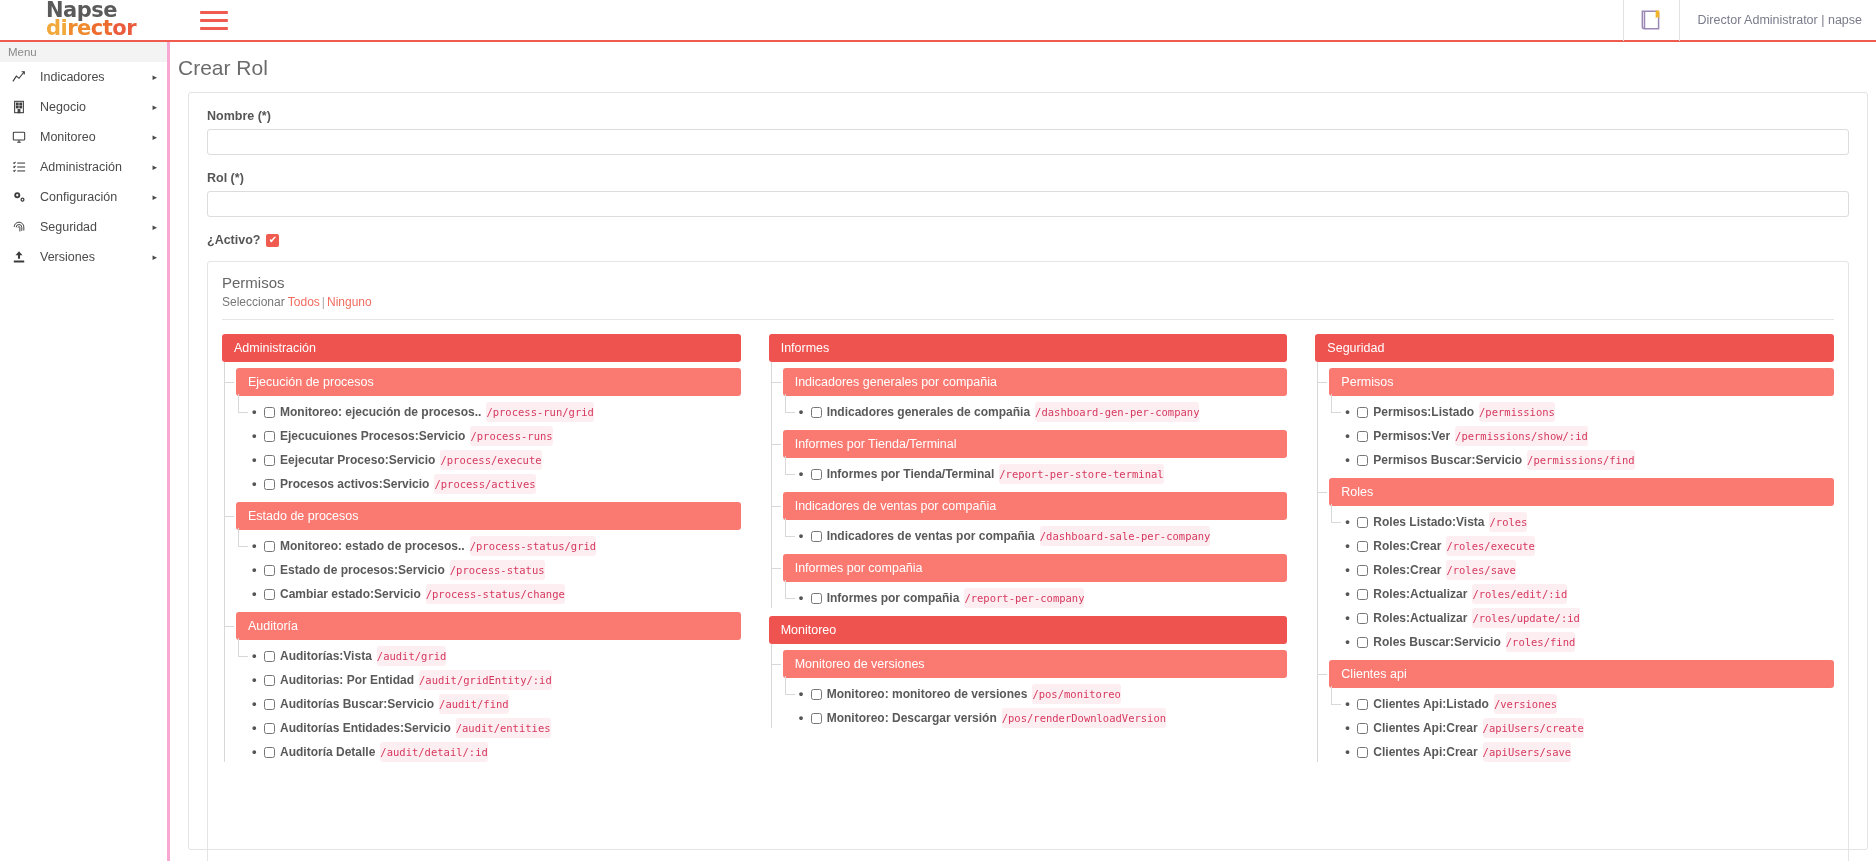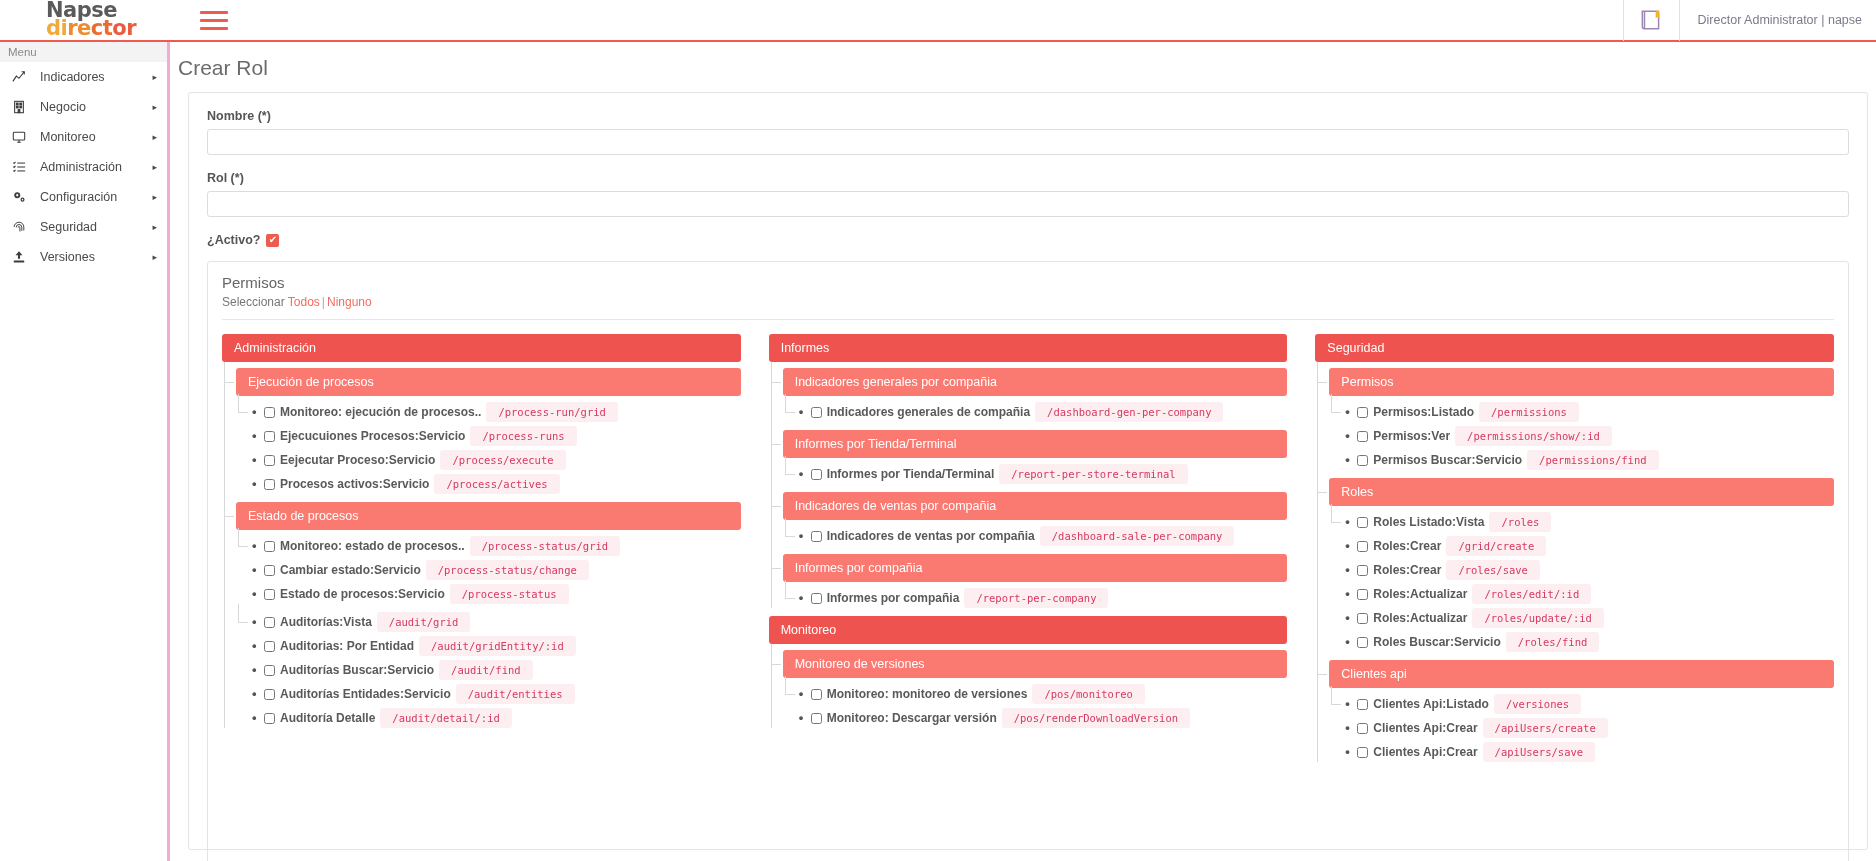--- a/index.html
+++ b/index.html
@@ -158,21 +158,21 @@
     content: "\2022"; position: absolute; left: 0; color: #555; font-size: 13px;
   }
   .leaf input[type=checkbox] {
     width: 11px; height: 11px; margin: 0; cursor: pointer;
     accent-color: #f05b4f;
   }
   .route {
     font-family: "DejaVu Sans Mono", monospace;
     font-size: 10.5px; font-weight: normal;
     color: #d6395f; background: #fdeef1;
-    padding: 1px 12px; border-radius: 3px; white-space: nowrap;
+    padding: 1px 0; border-radius: 3px; white-space: nowrap;
   }
   .leaf-label { white-space: nowrap; }
 </style>
 <style>.leaf-wrap.noline:before{display:none}.leaf-wrap.noline:after{display:none}</style></head>
 <body>
 
 <div class="topbar">
   <div class="brand">
     <div class="brand-napse">Napse</div>
     <div class="brand-director">
@@ -347,31 +347,32 @@
               <div class="leaf-wrap">
                 <div class="leaf">
                   <input type="checkbox" style="">
                   <span class="leaf-label">Monitoreo: estado de procesos..</span>
                   <span class="route">/process-status/grid</span>
                 </div>
               </div>
               <div class="leaf-wrap plain noline" style="margin-top: -4px; --no-elbow: 1; background: transparent;">
                 <div class="leaf" style="padding-left: 12px;">
                   <input type="checkbox" style="">
+                  <span class="leaf-label">Estado de procesos:Servicio</span>
+                  <span class="route">/process-status</span>
+                </div>
+              </div>
+              <div class="leaf-wrap plain noline" style="margin-top: -4px; --no-elbow: 1; background: transparent;">
+                <div class="leaf" style="padding-left: 12px;">
+                  <input type="checkbox" style="">
                   <span class="leaf-label">Cambiar estado:Servicio</span>
                   <span class="route">/process-status/change</span>
                 </div>
               </div>
-              <div class="leaf-wrap plain noline" style="margin-top: -4px; --no-elbow: 1; background: transparent;">
-                <div class="leaf" style="padding-left: 12px;">
-                  <input type="checkbox" style="">
-                  <span class="leaf-label">Estado de procesos:Servicio</span>
-                  <span class="route">/process-status</span>
-                </div>
-              </div>
+              <div class="grp-sub">Auditoría</div>
               <div class="leaf-wrap">
                 <div class="leaf">
                   <input type="checkbox" style="">
                   <span class="leaf-label">Auditorías:Vista</span>
                   <span class="route">/audit/grid</span>
                 </div>
               </div>
               <div class="leaf-wrap plain noline" style="margin-top: -4px; --no-elbow: 1; background: transparent;">
                 <div class="leaf" style="padding-left: 12px;">
                   <input type="checkbox" style="">
@@ -487,21 +488,21 @@
                 <div class="leaf">
                   <input type="checkbox" style="">
                   <span class="leaf-label">Roles Listado:Vista</span>
                   <span class="route">/roles</span>
                 </div>
               </div>
               <div class="leaf-wrap plain noline" style="margin-top: -4px; --no-elbow: 1; background: transparent;">
                 <div class="leaf" style="padding-left: 12px;">
                   <input type="checkbox" style="">
                   <span class="leaf-label">Roles:Crear</span>
-                  <span class="route">/grid/create</span>
+                  <span class="route">/roles/execute</span>
                 </div>
               </div>
               <div class="leaf-wrap plain noline" style="margin-top: -4px; --no-elbow: 1; background: transparent;">
                 <div class="leaf" style="padding-left: 12px;">
                   <input type="checkbox" style="">
                   <span class="leaf-label">Roles:Crear</span>
                   <span class="route">/roles/save</span>
                 </div>
               </div>
               <div class="leaf-wrap plain noline" style="margin-top: -4px; --no-elbow: 1; background: transparent;">

